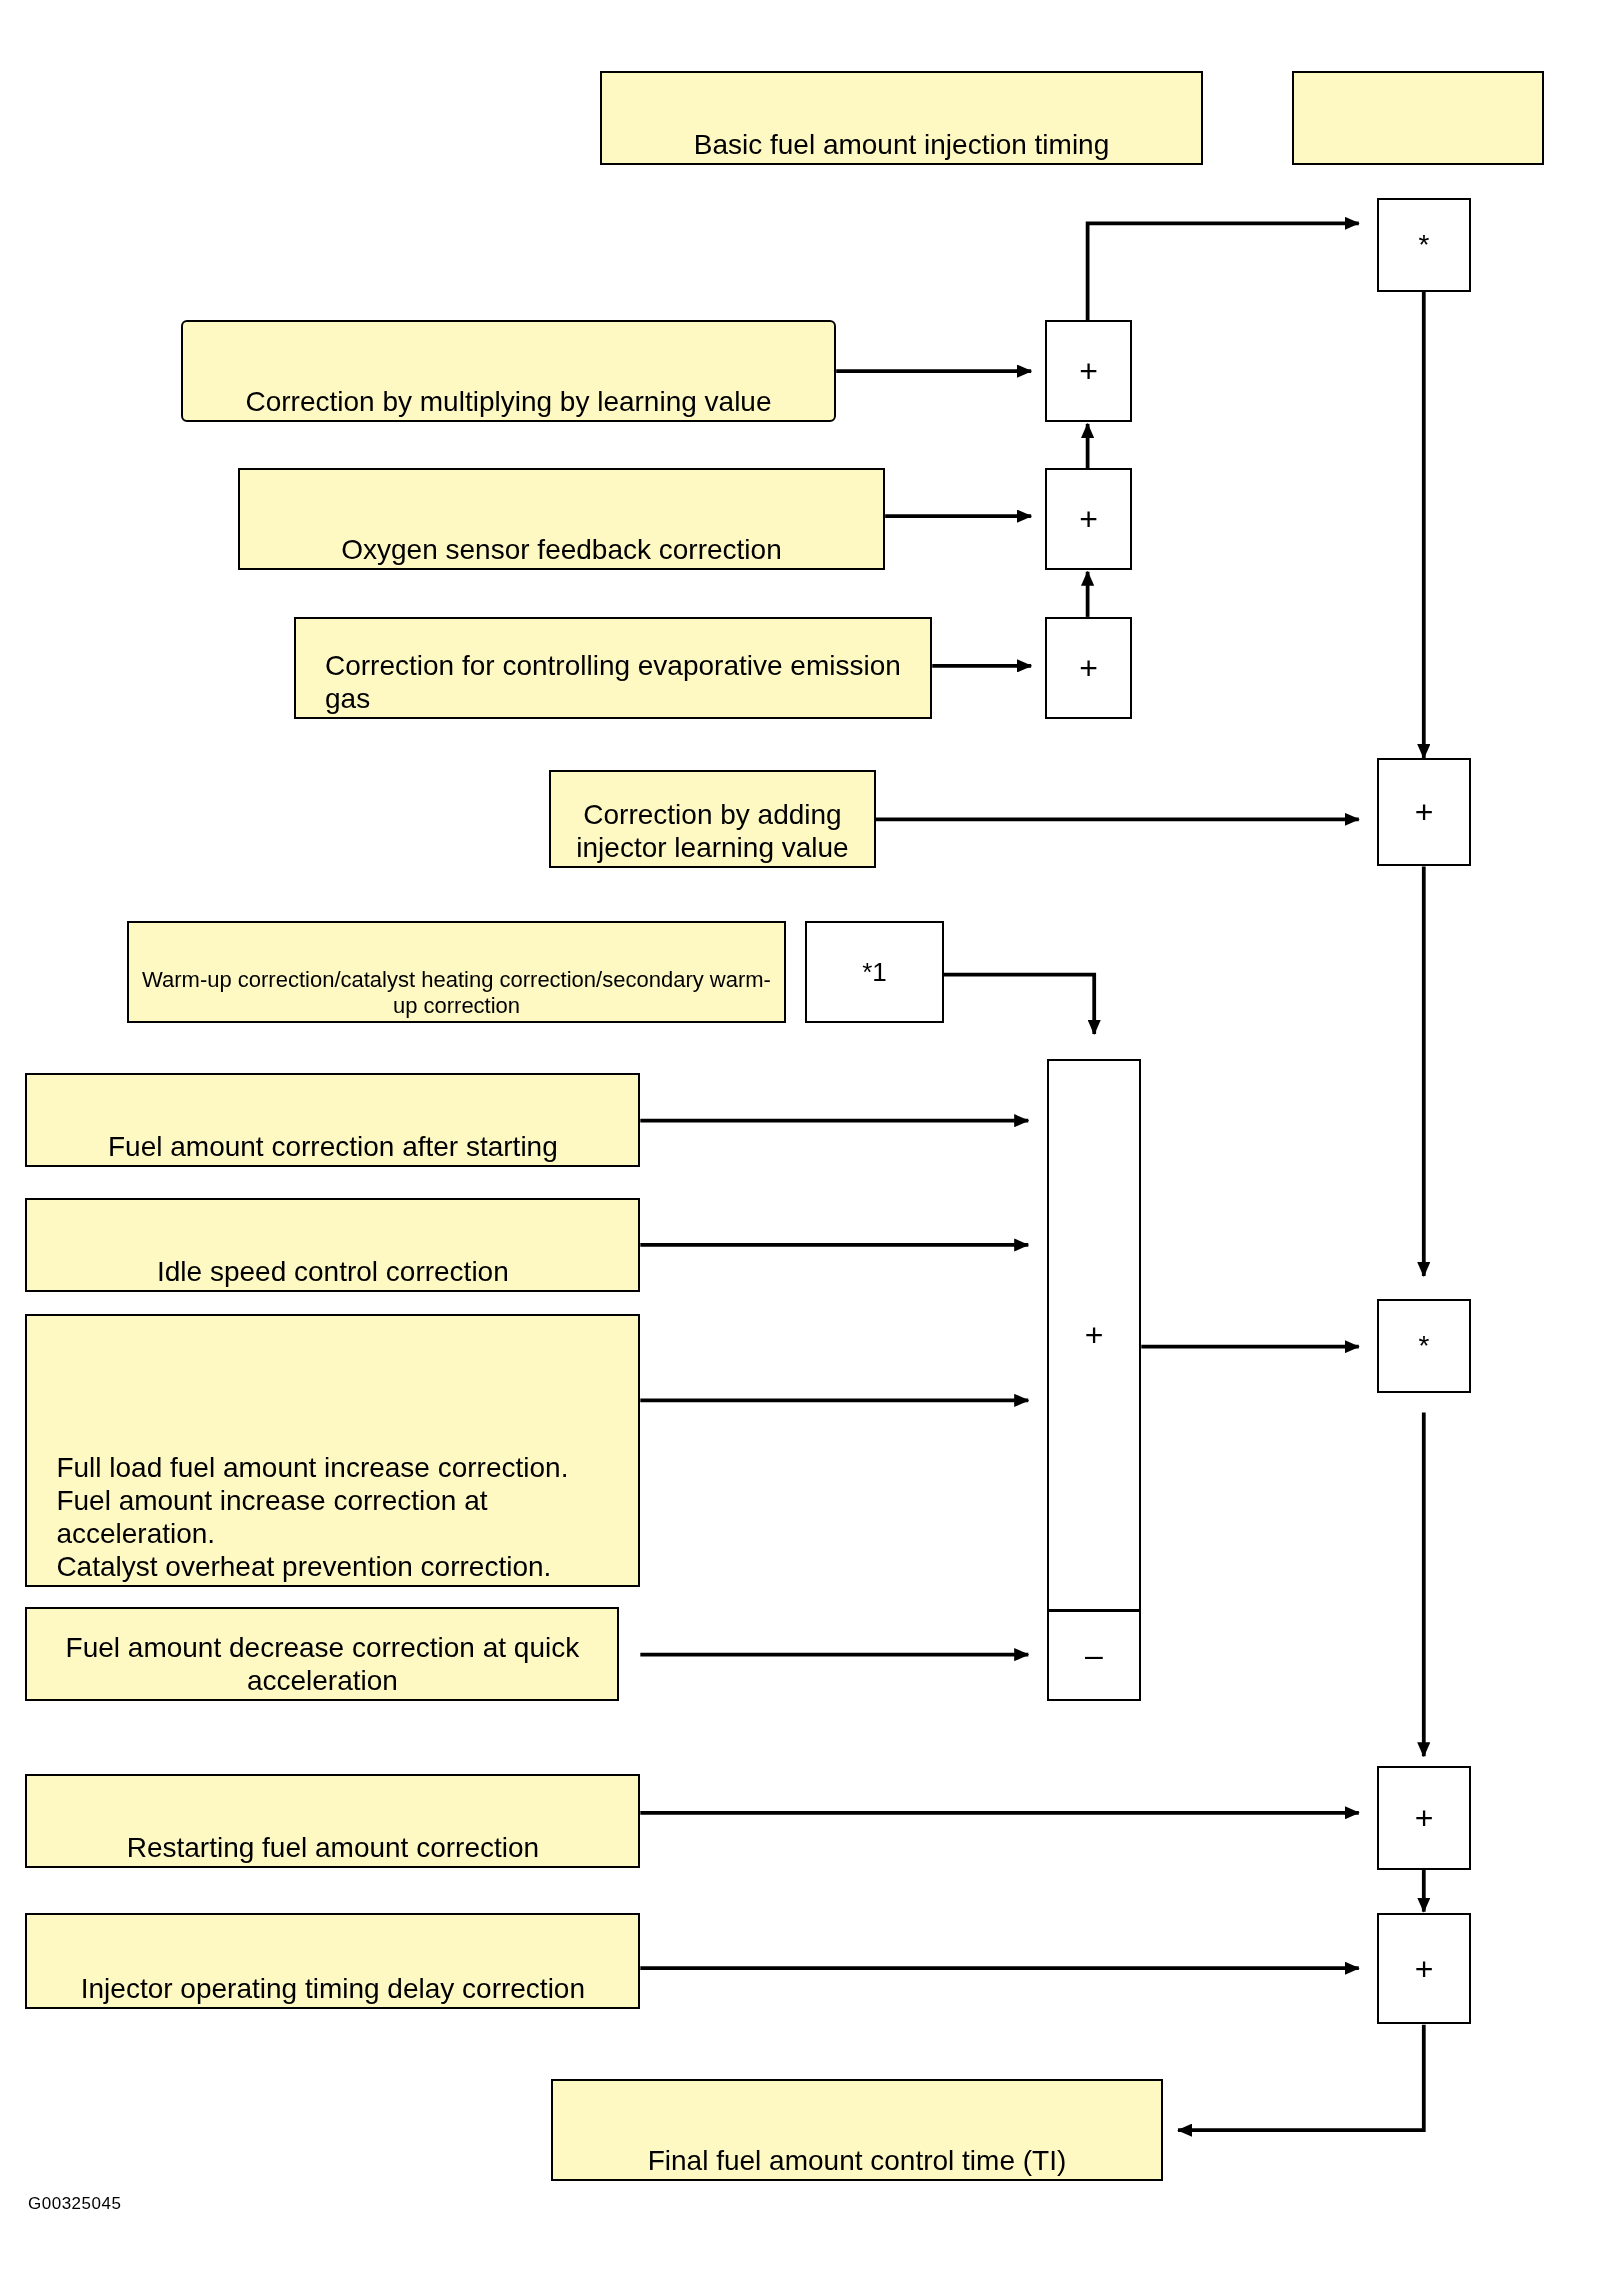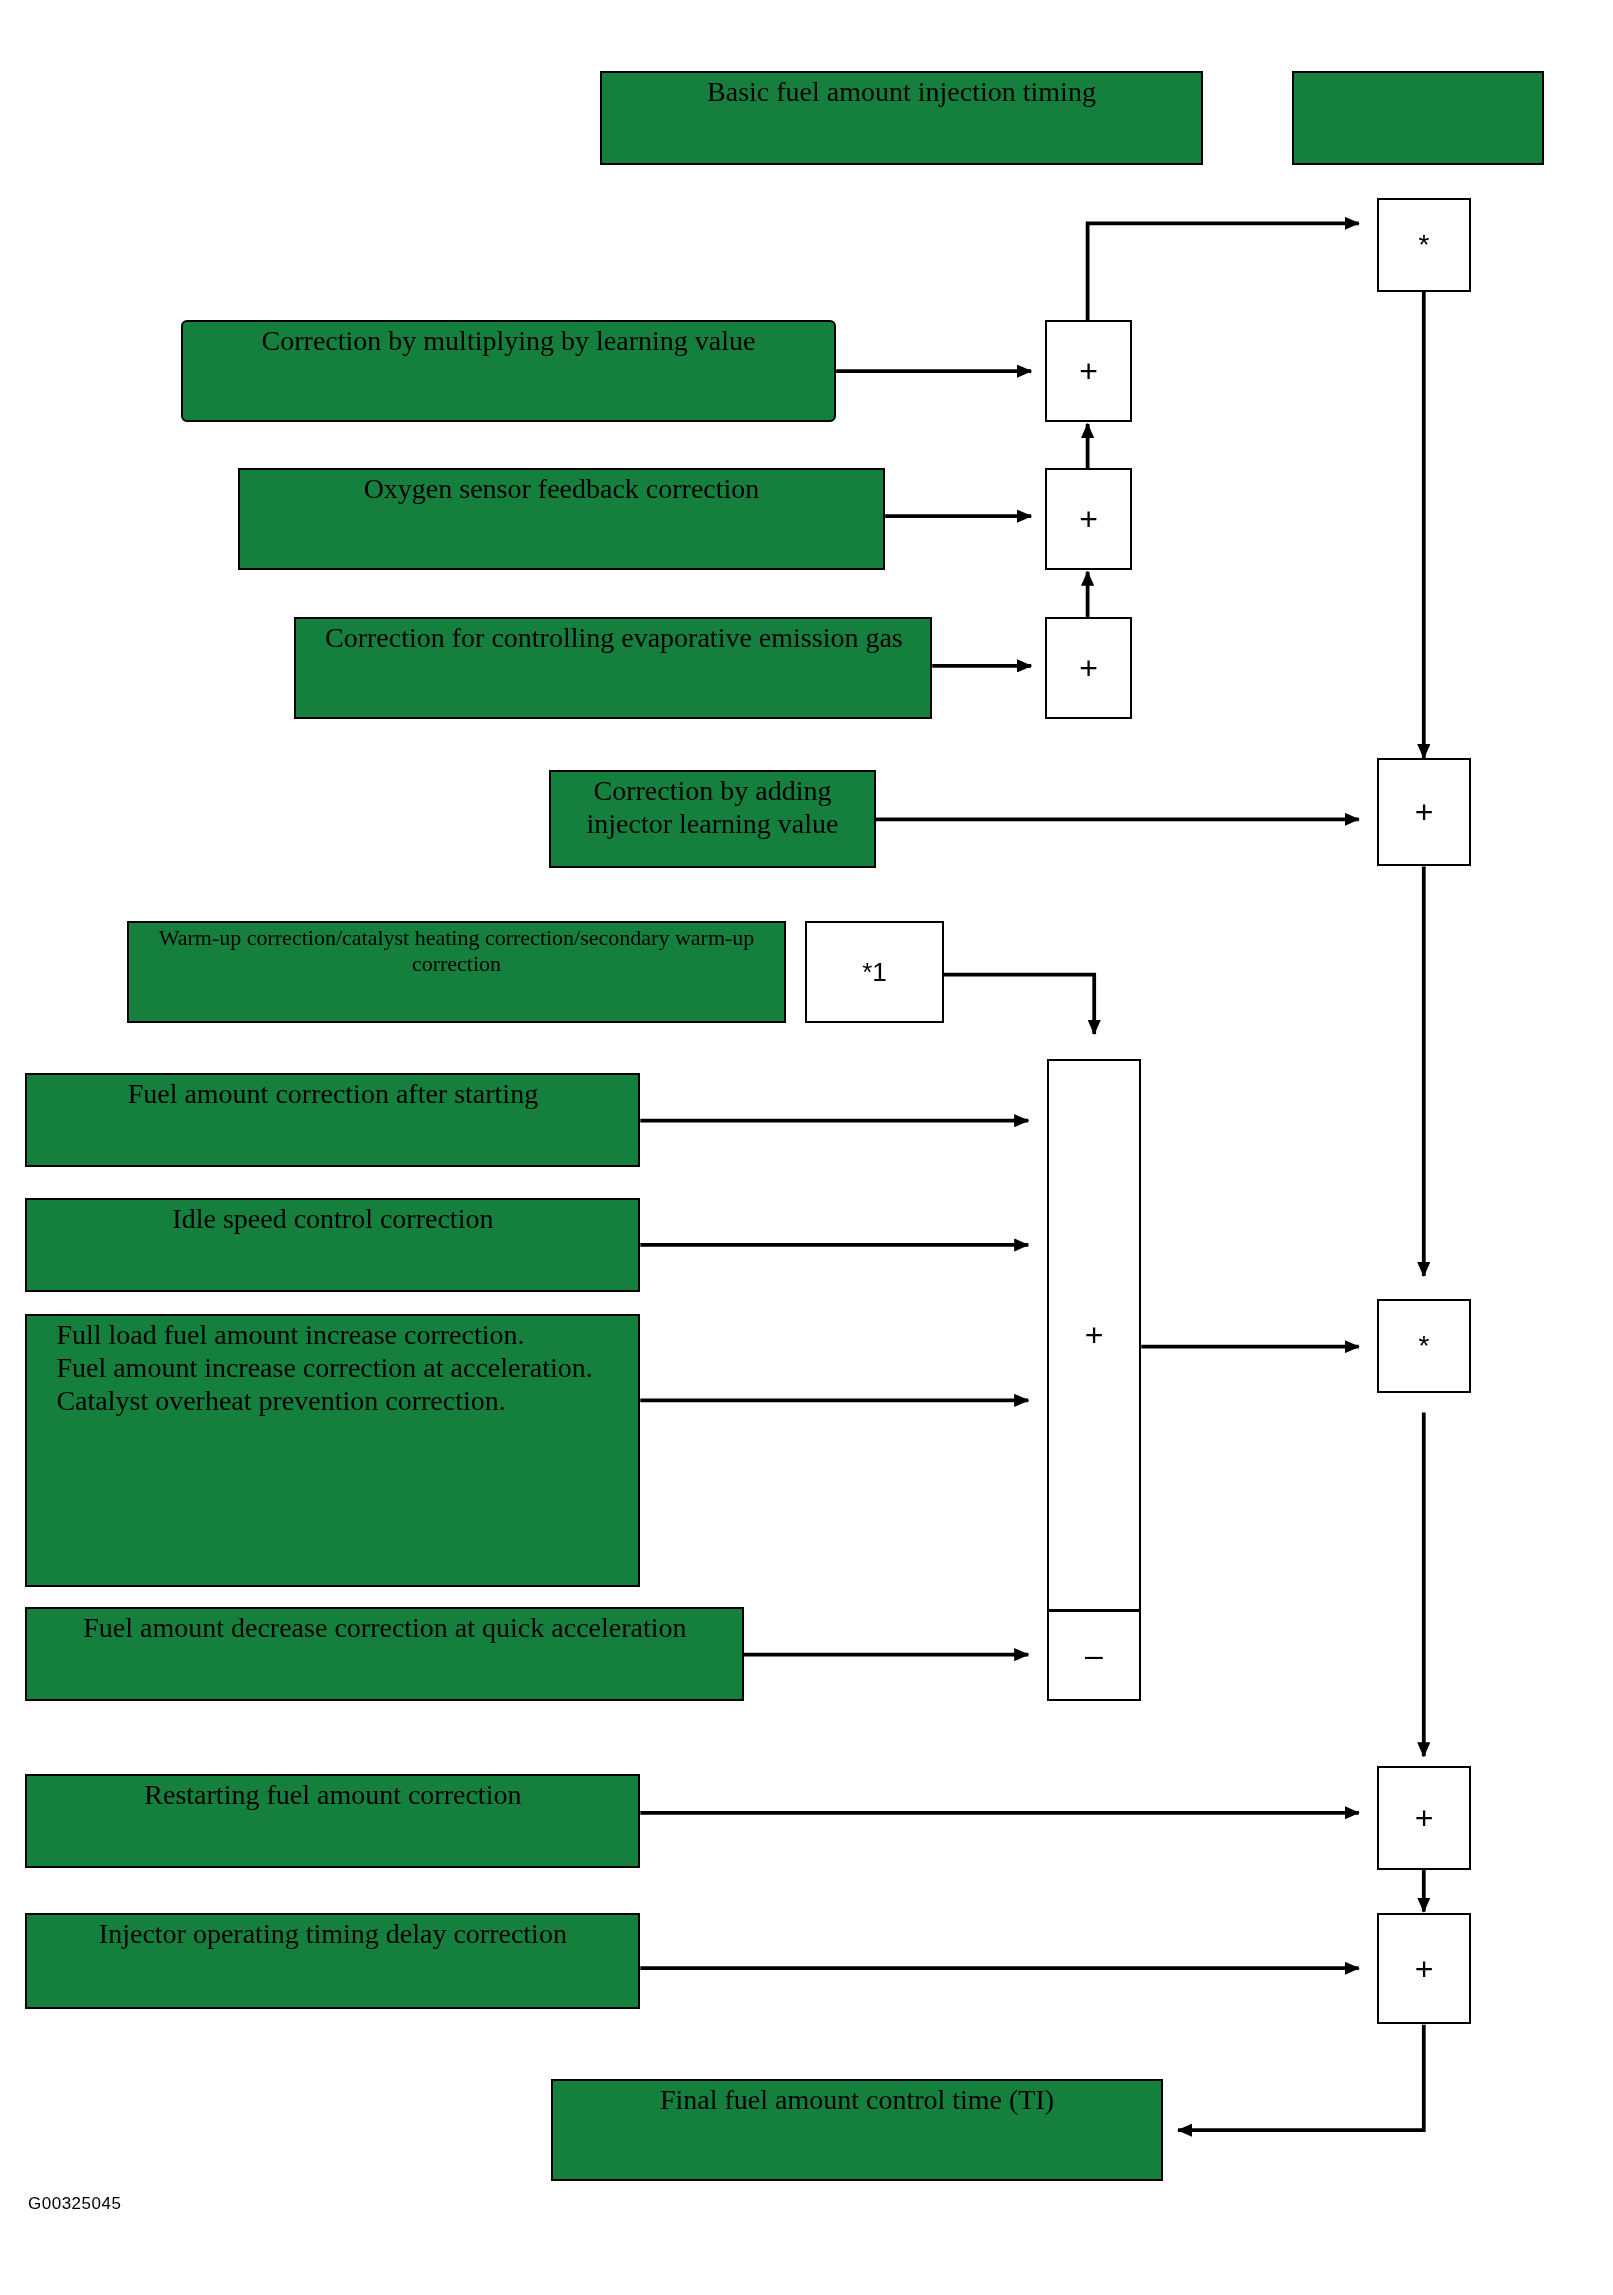--- a/index.html
+++ b/index.html
@@ -1,23 +1,23 @@
 <!DOCTYPE html>
 <html style="font-size:15px"><head>
 <meta charset="utf-8">
 <style>
   html,body{margin:0;padding:0;background:#ffffff;}
   body{width:1614px;height:2296px;overflow:hidden;
        font-family:"Liberation Sans", sans-serif;color:#000;}
   #stage{position:relative;width:1614px;height:2296px;background:#fff;}
   svg.wires{position:absolute;left:0;top:0;width:1614px;height:2296px;pointer-events:none;}
 
-  .box{position:absolute;box-sizing:border-box;border:2.8px solid #000;background:#15803d;
-       display:flex;align-items:flex-start;justify-content:center;text-align:center;
-       line-height:1.18;padding:1.9px 9.4px;font-family:Liberation Serif, serif;}
+  .box{position:absolute;box-sizing:border-box;border:2.8px solid #000;background:#fef9c3;
+       display:flex;align-items:flex-end;justify-content:center;text-align:center;
+       line-height:1.18;padding:1.9px 9.4px;}
   .box.left-align{justify-content:flex-start;text-align:left;padding-left:29px;}
   .t28{font-size:22px;}
   .t30{font-size:28px;}
   .op{position:absolute;box-sizing:border-box;border:2.8px solid #000;background:#fff;
       display:flex;align-items:center;justify-content:center;font-size:32px;line-height:1;}
   .op.star{font-size:28px;}
   .vbar{position:absolute;box-sizing:border-box;border:2.8px solid #000;background:#fff;}
   .vbar .seg{position:absolute;left:0;right:0;display:flex;align-items:center;
              justify-content:center;font-size:32px;}
   .vbar .divider{position:absolute;left:0;right:0;height:2.8px;background:#000;}
@@ -136,21 +136,21 @@
   <div class="box t30" style="left:25.4px; top:1198px; width:615px; height:94px;">
     <span>Idle speed control correction</span>
   </div>
 
   <div class="box t30 left-align" style="left:25.4px; top:1314px; width:615px; height:273px; white-space:pre-line;">
     <span>Full load fuel amount increase correction.
 Fuel amount increase correction at acceleration.
 Catalyst overheat prevention correction.</span>
   </div>
 
-  <div class="box t30" style="left:25.4px; top:1607px; width:719px; height:94px;">
+  <div class="box t30" style="left:25.4px; top:1607px; width:594px; height:94px;">
     <span>Fuel amount decrease correction at quick acceleration</span>
   </div>
 
   <div class="vbar" style="left:1047px; top:1059px; width:94px; height:642px;">
     <div class="divider" style="top:548px;"></div>
     <div class="seg" style="top:0; height:548px;">
       <span>+</span>
     </div>
     <div class="seg" style="top:551px; bottom:0;">
       <span>–</span>

